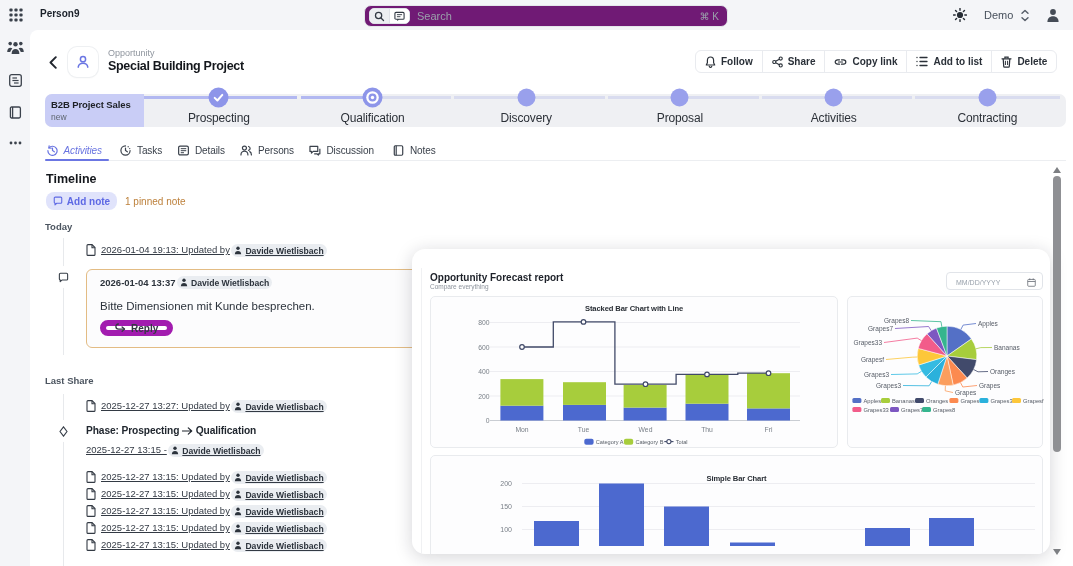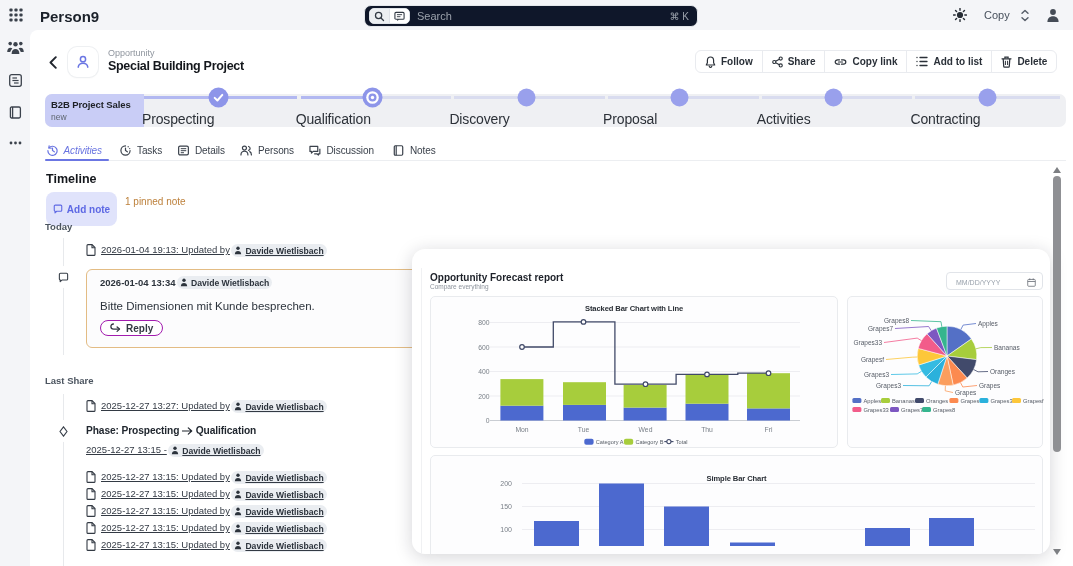--- a/index.html
+++ b/index.html
@@ -1,23 +1,23 @@
 <!DOCTYPE html>
 <html><head>
 <meta charset="utf-8">
 <style>
 * { margin:0; padding:0; box-sizing:border-box; }
 html,body { width:1073px; height:566px; overflow:hidden; }
 body { font-family:"Liberation Sans", sans-serif; background:#f4f5f8; position:relative; color:#24292f; }
 .abs { position:absolute; }
 
 #topbar { position:absolute; left:0; top:0; width:1073px; height:30px; background:#f4f5f8; }
-#brand { position:absolute; left:40px; top:8px; font-size:15px; font-weight:bold; color:#1b212a; }
+#brand { position:absolute; left:40px; top:8px; font-size:10px; font-weight:bold; color:#1b212a; }
 #gridicon { position:absolute; left:9px; top:8px; width:14px; height:14px; }
-#searchbox { position:absolute; left:364px; top:4.5px; width:334px; height:22px; background:#0f172a; border:1px solid #e4e7eb; border-radius:7px; }
+#searchbox { position:absolute; left:364px; top:4.5px; width:364px; height:22px; background:#701a75; border:1px solid #e4e7eb; border-radius:7px; }
 #segctl { position:absolute; left:3.5px; top:2.5px; width:41px; height:16px; border:1px solid #dfe3e8; border-radius:5px; background:#fff; overflow:hidden; display:flex; }
 #segctl .seg1 { width:20px; height:100%; background:#eceff2; border-right:1px solid #dfe3e8; display:flex; align-items:center; justify-content:center; }
 #segctl .seg2 { width:19px; height:100%; background:#fff; display:flex; align-items:center; justify-content:center; }
 #searchph { position:absolute; left:52px; top:4.5px; font-size:11px; color:#9aa1ab; }
 #cmdk { position:absolute; right:8px; top:5px; font-size:10px; color:#9aa1ab; }
 #demo { position:absolute; left:984px; top:9px; font-size:11px; color:#47505c; }
 
 #sidebar { position:absolute; left:0; top:30px; width:30px; height:536px; background:#f4f5f8; }
 
 #panel { position:absolute; left:30px; top:30px; width:1043px; height:536px; background:#fff; border-radius:8px 0 0 0; }
@@ -28,42 +28,42 @@
 #opttitle { position:absolute; left:108px; top:59px; font-size:12.5px; letter-spacing:-0.3px; font-weight:bold; color:#14171c; }
 #hdrbtns { position:absolute; left:695px; top:50px; height:23px; display:flex; border:1px solid #e9ebef; border-radius:6px; background:#fff; white-space:nowrap; }
 .hbtn { display:flex; align-items:center; gap:5px; padding:0 9px; font-size:10px; font-weight:bold; color:#2a3038; border-right:1px solid #e9ebef; }
 .hbtn:last-child { border-right:none; }
 
 #pipe { position:absolute; left:45px; top:94px; width:1021px; height:33px; background:#eff0f3; border-radius:7px; }
 #b2b { position:absolute; left:0; top:0; width:99px; height:33px; background:#c9cdf6; border-radius:7px 0 0 7px; }
 #b2b .t1 { position:absolute; left:6px; top:4.5px; font-size:9.5px; letter-spacing:-0.1px; font-weight:bold; color:#1e2126; }
 #b2b .t2 { position:absolute; left:6px; top:17.5px; font-size:8.5px; color:#5f6670; }
 .seg-line { position:absolute; top:2px; height:3px; }
-.stage-label { position:absolute; top:16.5px; width:153.7px; font-size:14px; letter-spacing:-0.15px; color:#2c3138; }
+.stage-label { position:absolute; top:16.5px; width:153.7px; text-align:center; font-size:12px; letter-spacing:-0.15px; color:#2c3138; }
 .circ { position:absolute; top:-7px; }
 
 #tabs { position:absolute; left:0; top:139px; height:22px; font-size:10px; letter-spacing:-0.1px; color:#3a414b; }
 #tabs .tab { position:absolute; top:0; height:22px; display:flex; align-items:center; gap:6px; white-space:nowrap; }
 #tabline { position:absolute; left:45px; top:160px; width:1021px; height:1px; background:#eceef1; }
 #tabul { position:absolute; left:45px; top:159px; width:64px; height:2px; background:#6b76e3; border-radius:1px; }
 
 #timelineh { position:absolute; left:46px; top:172px; font-size:12.5px; font-weight:bold; color:#14171c; }
-#addnote { position:absolute; left:46px; top:192px; width:71px; height:34px; background:#e0e3fb; border-radius:8px; display:flex; align-items:center; justify-content:center; gap:4px; font-size:10px; font-weight:bold; color:#5d68e4; }
+#addnote { position:absolute; left:46px; top:192px; width:71px; height:18px; background:#e0e3fb; border-radius:8px; display:flex; align-items:center; justify-content:center; gap:4px; font-size:10px; font-weight:bold; color:#5d68e4; }
 #pinned { position:absolute; left:125px; top:196px; font-size:10px; color:#bd813c; }
 .dayh { position:absolute; font-size:9.5px; font-weight:bold; color:#4c5560; }
 #vline1 { position:absolute; left:63px; top:238px; width:1px; height:117px; background:#e7e9ec; }
 #vline2 { position:absolute; left:63px; top:394px; width:1px; height:172px; background:#e7e9ec; }
 .trow { position:absolute; height:14px; display:flex; font-size:9.5px; color:#333a44;text-decoration:underline; }
 .trow .ficon { margin-right:5px; }
 .chip { display:inline-flex; align-items:center; gap:3px; height:13px; background:#eaedf1; border-radius:7px; padding:0 3px; font-size:8.6px; font-weight:bold; color:#2c333c; margin-left:1.5px; }
 .circle-badge { position:absolute; left:52px; width:22px; height:22px; background:#fff; border-radius:50%; display:flex; align-items:center; justify-content:center; }
 #notecard { position:absolute; left:86px; top:269px; width:616px; height:79px; background:#fcfcfd; border:1px solid #e3bc84; border-radius:6px; }
 #notecard .nc-date { position:absolute; left:13px; top:9px; font-size:9.5px; font-weight:bold; color:#2c333c; }
 #notecard .nc-body { position:absolute; left:13px; top:30px; font-size:11.5px; color:#2c333c; }
-#replybtn { position:absolute; left:13px; top:50px; height:16px; border:1px solid #a21caf; border-radius:8px; display:inline-flex; align-items:center; gap:5px; padding:0 9px; font-size:10px; font-weight:bold; color:#333942; background:#fff; }
+#replybtn { position:absolute; left:13px; top:50px; height:16px; border:6px solid #a21caf; border-radius:8px; display:inline-flex; align-items:center; gap:5px; padding:0 9px; font-size:10px; font-weight:bold; color:#333942; background:#fff; }
 #phasetxt { position:absolute; left:86px; top:425px; font-size:10.2px; letter-spacing:-0.1px; font-weight:bold; color:#21272f; white-space:nowrap; }
 
 #modal { position:absolute; left:412px; top:249px; width:638px; height:305px; background:#fff; border-radius:13px; box-shadow:0 3px 18px rgba(20,20,40,.18); overflow:hidden; }
 #modal .innerline { position:absolute; left:9px; top:19px; width:1px; height:286px; background:#f0f1f3; }
 #mtitle { position:absolute; left:18px; top:23px; font-size:10px; font-weight:bold; color:#1d2129; }
 #msub { position:absolute; left:18px; top:34px; font-size:6.5px; color:#8d939c; }
 #dateinput { position:absolute; left:534px; top:23px; width:97px; height:18px; border:1px solid #e1e4e9; border-radius:4px; background:#fff; }
 #dateinput span { position:absolute; left:9px; top:5.5px; font-size:7px; color:#9aa2ac; }
 .card { position:absolute; border:1px solid #e9ebee; border-radius:5px; background:#fdfdfe; }
 #card1 { left:18px; top:47px; width:408px; height:152px; }
@@ -121,21 +121,21 @@
         <line x1="7" y1="0.6" x2="7" y2="2.2"></line>
         <line x1="7" y1="11.8" x2="7" y2="13.4"></line>
         <line x1="0.6" y1="7" x2="2.2" y2="7"></line>
         <line x1="11.8" y1="7" x2="13.4" y2="7"></line>
         <line x1="2.5" y1="2.5" x2="3.6" y2="3.6"></line>
         <line x1="10.4" y1="10.4" x2="11.5" y2="11.5"></line>
         <line x1="2.5" y1="11.5" x2="3.6" y2="10.4"></line>
         <line x1="10.4" y1="3.6" x2="11.5" y2="2.5"></line>
       </g>
     </svg>
-  <div id="demo">Copy</div>
+  <div id="demo">Demo</div>
   <svg class="abs" style="left:1020px; top:9px;" width="10" height="13" viewBox="0 0 10 13">
       <path d="M2 4.2 L5 1.4 L8 4.2" fill="none" stroke="#565d68" stroke-width="1.4" stroke-linecap="round" stroke-linejoin="round"></path>
       <path d="M2 8.8 L5 11.6 L8 8.8" fill="none" stroke="#565d68" stroke-width="1.4" stroke-linecap="round" stroke-linejoin="round"></path>
     </svg>
   <svg class="abs" style="left:1046px; top:8px;" width="14" height="15" viewBox="0 0 14 15">
       <circle cx="7" cy="4" r="2.9" fill="#454c56"></circle>
       <path d="M1.4 14 C1.4 10.4 3.8 8.3 7 8.3 C10.2 8.3 12.6 10.4 12.6 14 Z" fill="#454c56"></path>
     </svg>
 </div>
 
@@ -323,21 +323,21 @@
 </div>
 
 <div class="circle-badge" style="top:266px;">
     <svg width="11" height="11" viewBox="0 0 12 12">
       <path d="M1.5 2.6 C1.5 1.9 2 1.4 2.7 1.4 L9.3 1.4 C10 1.4 10.5 1.9 10.5 2.6 L10.5 7.6 C10.5 8.3 10 8.8 9.3 8.8 L4.3 8.8 L2.4 10.5 L2.4 8.8 L2.7 8.8 C2 8.8 1.5 8.3 1.5 7.6 Z" fill="none" stroke="#39404a" stroke-width="1.2" stroke-linejoin="round"></path>
     </svg>
   </div>
 
 <div id="notecard">
   <div style="position:absolute; left:13px; top:6px; display:flex; align-items:center;">
-    <span class="nc-date" style="position:static;">2026-01-04 13:34</span>
+    <span class="nc-date" style="position:static;">2026-01-04 13:37</span>
     <span class="chip"><svg width="8" height="9" viewBox="0 0 8 9">
           <circle cx="4" cy="2.3" r="1.7" fill="#2c333c"></circle>
           <path d="M0.8 8.3 C0.8 6.2 2.2 5 4 5 C5.8 5 7.2 6.2 7.2 8.3 Z" fill="#2c333c"></path>
         </svg>Davide Wietlisbach</span>
   </div>
   <div class="nc-body">Bitte Dimensionen mit Kunde besprechen.</div>
   <div id="replybtn"><svg width="11" height="9.5" viewBox="0 0 11 9.5">
         <path d="M3.4 1 C1.8 1 0.9 2 0.9 3.5 C0.9 5.1 2 6.1 3.6 6.1 L9.3 6.1" fill="none" stroke="#333942" stroke-width="1.3" stroke-linecap="round"></path>
         <path d="M7.1 3.9 L9.5 6.1 L7.1 8.4" fill="none" stroke="#333942" stroke-width="1.3" stroke-linecap="round" stroke-linejoin="round"></path>
       </svg>Reply</div>

